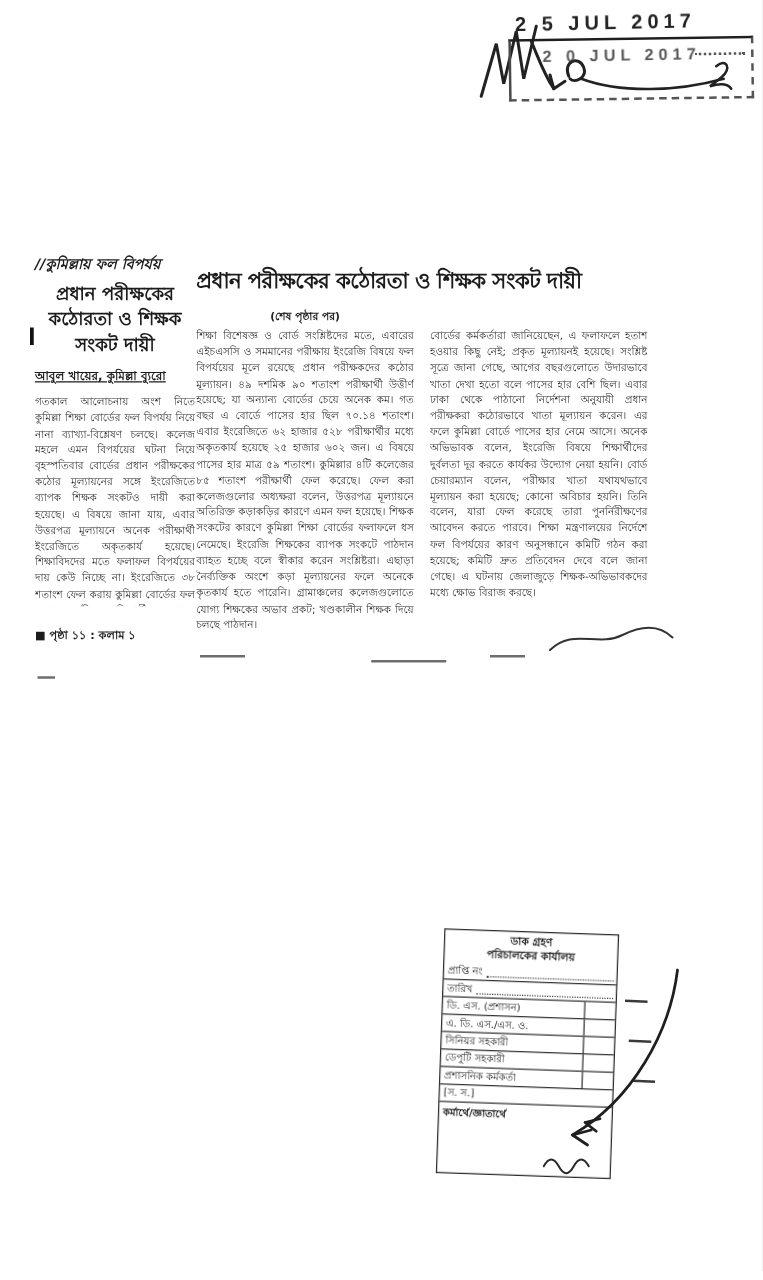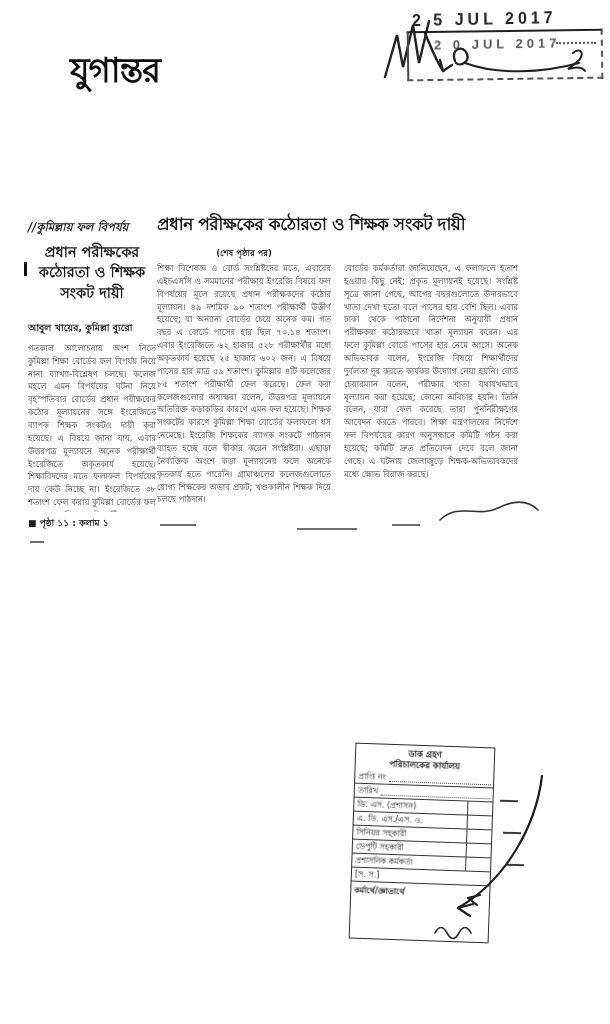--- a/index.html
+++ b/index.html
@@ -34,32 +34,32 @@
   }
   .stamp2-dots{left:556px;top:42px;width:40px;border-bottom:2px dotted #555;transform:rotate(-1deg);}
 
   
   .masthead{
     left:70px;top:44px;font-size:34px;font-weight:bold;color:#0e0e0e;
     letter-spacing:-1px;filter:blur(.2px);
   }
 
   
-  .leftcol{left:28px;top:219px;width:128px;}
+  .leftcol{left:28px;top:203px;width:128px;}
   .kicker{font-size:11.5px;font-weight:bold;font-style:italic;filter:blur(.3px);}
   .lheadline{font-size:14.5px;font-weight:bold;text-align:center;line-height:1.4;margin-top:4px;filter:blur(.25px);}
   .byline{
-    font-size:9.5px;font-weight:bold;
-    margin-top:18px;filter:blur(.3px);
+    font-size:9.5px;font-weight:bold;text-decoration:underline;
+    margin-top:7px;filter:blur(.3px);
   }
   .lbody{
     font-size:8.3px;line-height:1.55;text-align:justify;margin-top:6px;
     height:170px;overflow:hidden;
   }
-  .lfooter{font-size:9px;font-weight:bold;margin-top:4px;filter:blur(.25px);}
+  .lfooter{font-size:9px;font-weight:bold;margin-top:16px;filter:blur(.25px);}
   .margintick{left:24px;top:262px;width:3px;height:14px;background:#111;}
 
   
   .main{left:157px;top:211px;width:366px;}
   .mheadline{
     font-size:17px;font-weight:bold;white-space:nowrap;letter-spacing:-0.5px;
     filter:blur(.25px);
   }
   .continuation{font-size:8.5px;font-weight:bold;text-align:center;width:174px;margin-top:8px;filter:blur(.3px);}
   .cols{display:flex;gap:13px;margin-top:1px;}
@@ -106,21 +106,20 @@
       <path d="M90,60 C 122,72 168,70 204,60" stroke-width="2"></path>
       <path d="M198,50 c8,-7 13,2 4,9 l-9,7 c10,-3 15,-1 17,2" stroke-width="2"></path>
     </g>
   </svg>
 
   <div class="abs stamp1">2 5  JUL  2017</div>
   <div class="abs stampbox"></div>
   <div class="abs stamp2">2 0  JUL  2017</div>
   <div class="abs stamp2-dots"></div>
 
-  <div class="abs masthead">যুগান্তর</div>
 
   <div class="abs margintick"></div>
 
   <div class="abs leftcol">
     <div class="kicker">//কুমিল্লায় ফল বিপর্যয়</div>
     <div class="lheadline">প্রধান পরীক্ষকের কঠোরতা ও শিক্ষক সংকট দায়ী</div>
     <div class="byline">আবুল খায়ের, কুমিল্লা ব্যুরো</div>
     <div class="lbody smudge">গতকাল আলোচনায় অংশ নিতে কুমিল্লা শিক্ষা বোর্ডের ফল বিপর্যয় নিয়ে নানা ব্যাখ্যা-বিশ্লেষণ চলছে। কলেজ মহলে এমন বিপর্যয়ের ঘটনা নিয়ে বৃহস্পতিবার বোর্ডের প্রধান পরীক্ষকের কঠোর মূল্যায়নের সঙ্গে ইংরেজিতে ব্যাপক শিক্ষক সংকটও দায়ী করা হয়েছে। এ বিষয়ে জানা যায়, এবার উত্তরপত্র মূল্যায়নে অনেক পরীক্ষার্থী ইংরেজিতে অকৃতকার্য হয়েছে। শিক্ষাবিদদের মতে ফলাফল বিপর্যয়ের দায় কেউ নিচ্ছে না। ইংরেজিতে ৩৮ শতাংশ ফেল করায় কুমিল্লা বোর্ডের ফল এবার সর্বনিম্নে; শিক্ষার্থীদের খাতা মূল্যায়নে ত্রুটি হয়েছে কিনা তা খতিয়ে দেখা হচ্ছে এবং শিগগিরই প্রতিবেদন জমা হবে।</div>
     <div class="lfooter">■ পৃষ্ঠা ১১ : কলাম ১</div>
   </div>

